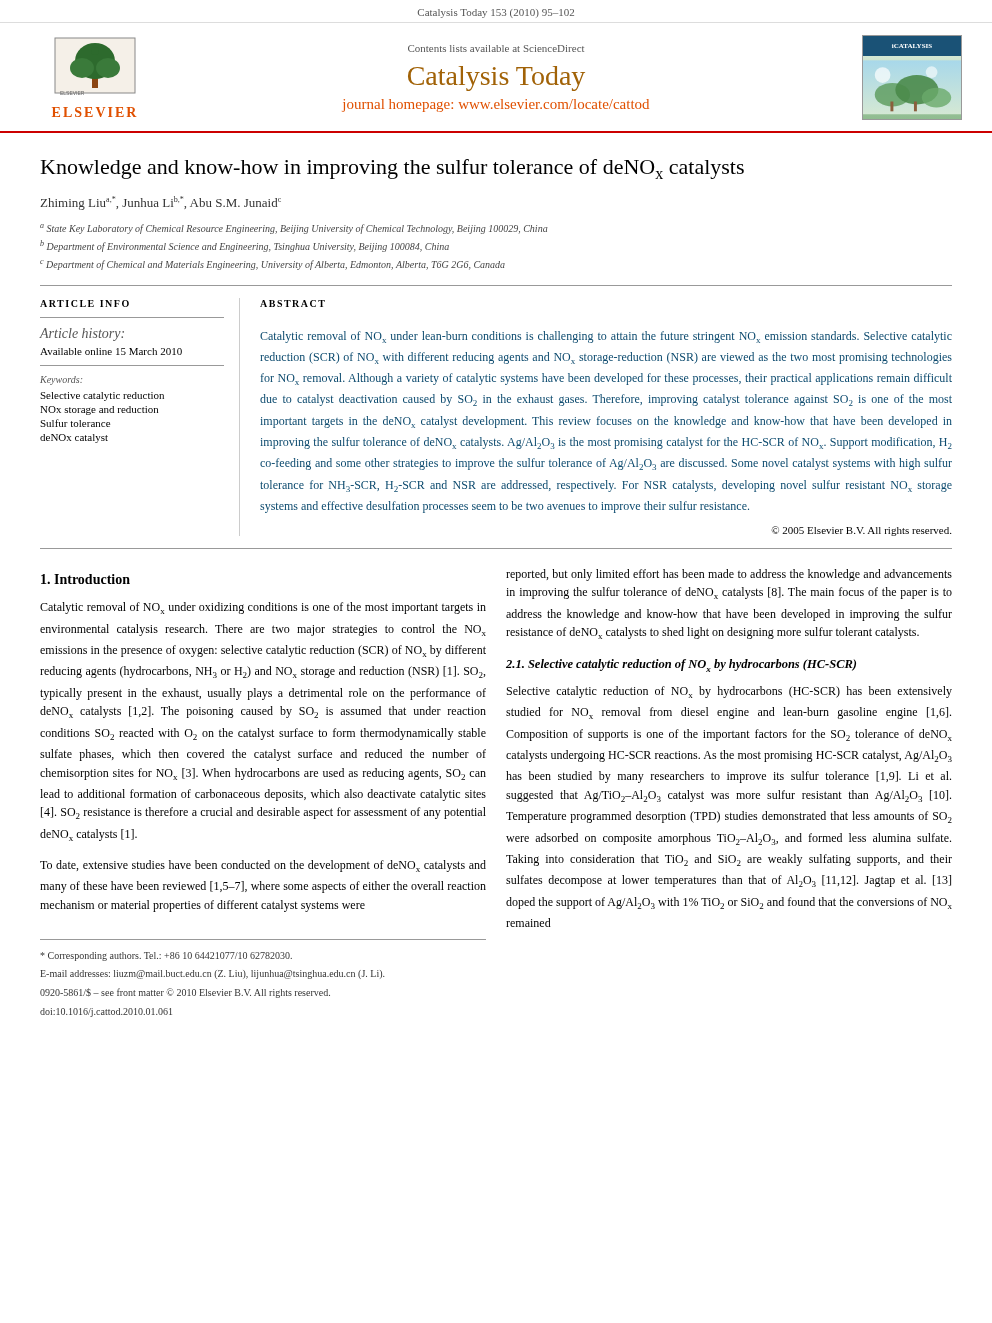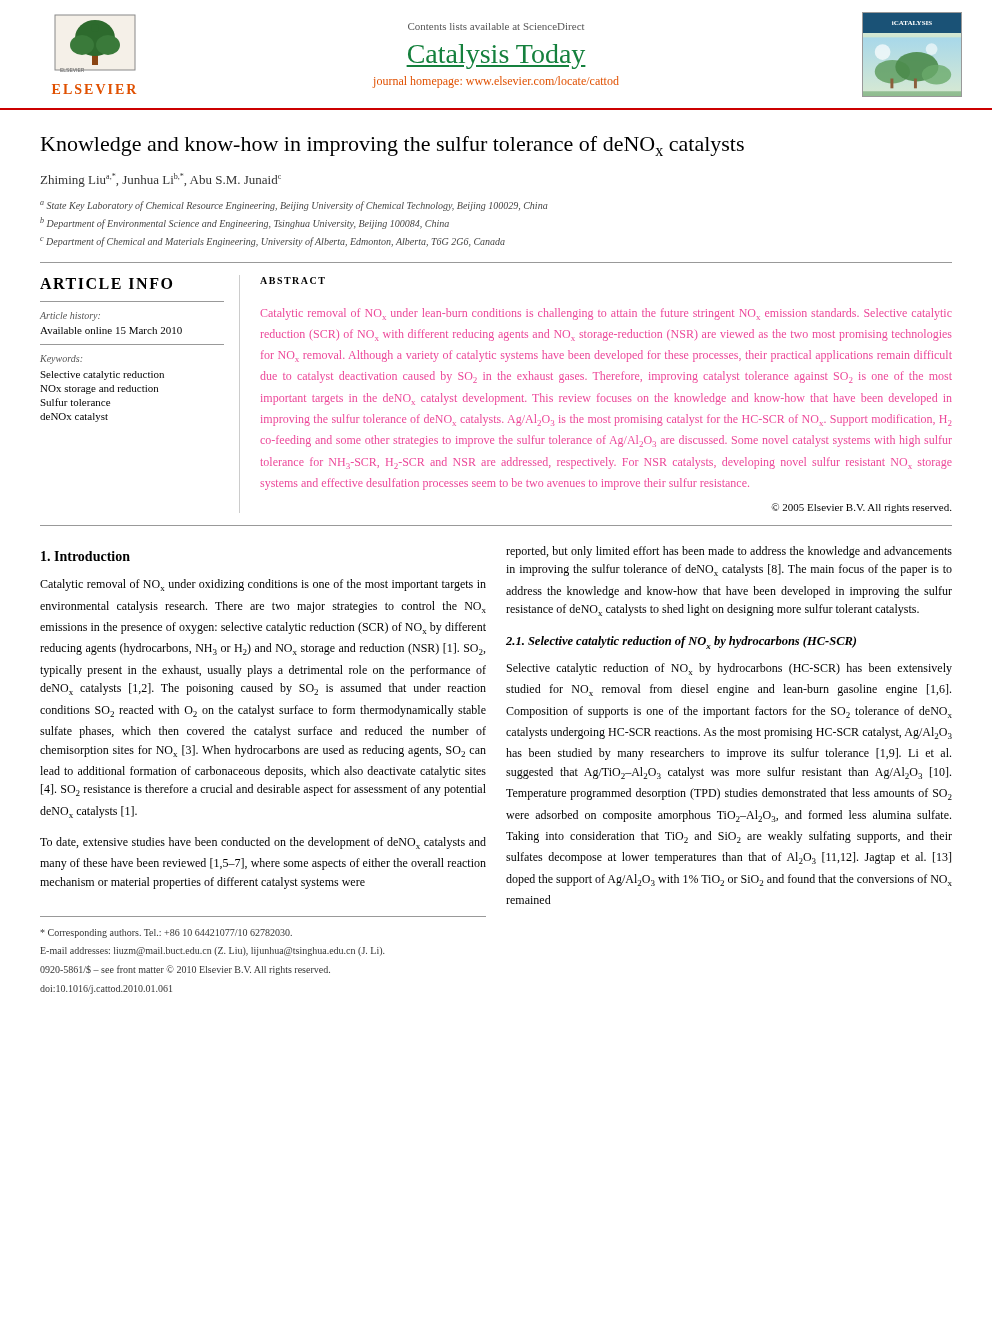--- a/index.html
+++ b/index.html
@@ -56,27 +56,26 @@
       flex: 1;
       text-align: center;
     }
     .sciencedirect-line {
       font-size: 11px;
       color: #555;
       margin-bottom: 6px;
     }
     .journal-title {
       font-size: 28px;
-      color: #15803d;
+      color: #a16207;
       font-family: 'Times New Roman', Times, serif;
       margin-bottom: 4px;
-      text-decoration: underline;
     }
     .journal-homepage {
-      font-size: 12px;
+      font-size: 15px;
       color: #555;
       text-align: center;
     }
     .journal-homepage span {
       color: #e05000;
     }
     .header-right {
       width: 130px;
       display: flex;
       justify-content: flex-end;
@@ -150,29 +149,29 @@
       gap: 20px;
       margin-top: 10px;
     }
     .article-info {
       width: 200px;
       min-width: 200px;
       border-right: 1px solid #ccc;
       padding-right: 15px;
     }
     .article-info h3 {
-      font-size: 16px;
+      font-size: 10px;
       letter-spacing: 1.5px;
       text-transform: uppercase;
       font-weight: bold;
       margin-bottom: 8px;
       color: #000;
     }
     .info-label {
-      font-size: 10px;
+      font-size: 14px;
       font-style: italic;
       color: #555;
       margin-bottom: 3px;
     }
     .info-value {
       font-size: 11px;
       color: #000;
       margin-bottom: 8px;
     }
     .keywords-label {
@@ -194,21 +193,21 @@
       letter-spacing: 1.5px;
       text-transform: uppercase;
       font-weight: bold;
       margin-bottom: 8px;
       color: #000;
     }
     .abstract-text {
       font-size: 12px;
       line-height: 1.55;
       text-align: justify;
-      color: #ec4899;
+      color: #0c4a6e;
       margin-top: 18px;
     }
     .copyright {
       text-align: right;
       font-size: 11px;
       margin-top: 8px;
       color: #000;
     }
     
     .body-content {
@@ -266,20 +265,23 @@
       font-size: 10px;
       color: #333;
       margin-top: 4px;
     }
   </style>
 </head>
 <body>
 
 <div class="page">
 
+  <div class="top-bar">
+    <span>Catalysis Today 153 (2010) 95–102</span>
+  </div>
 
   <div class="journal-header">
     <div class="header-left">
       <div class="elsevier-logo">
 
         <svg class="elsevier-tree" viewBox="0 0 90 70">
           <rect x="5" y="5" width="80" height="55" fill="#f5f0e8" stroke="#888" stroke-width="1"></rect>
 
           <rect x="42" y="40" width="6" height="15" fill="#8B4513"></rect>
 

